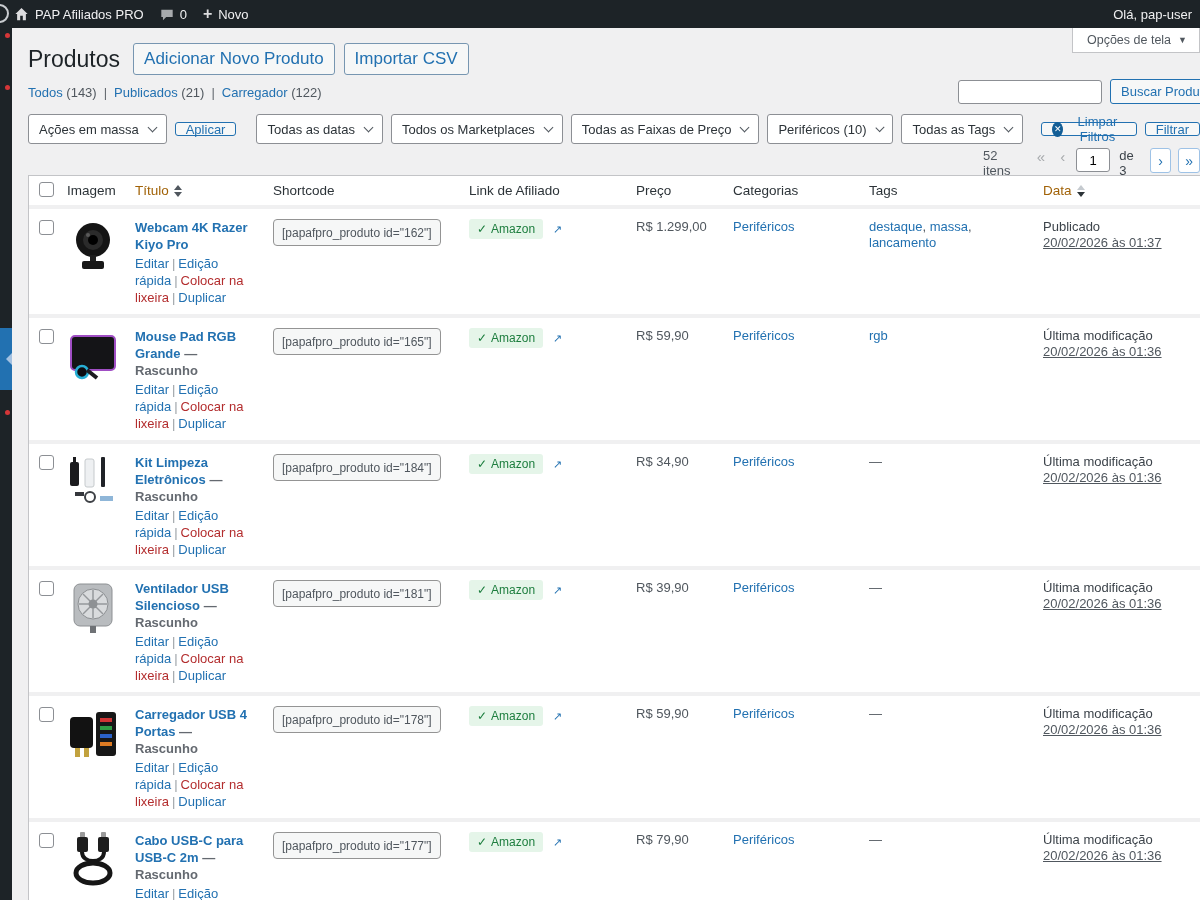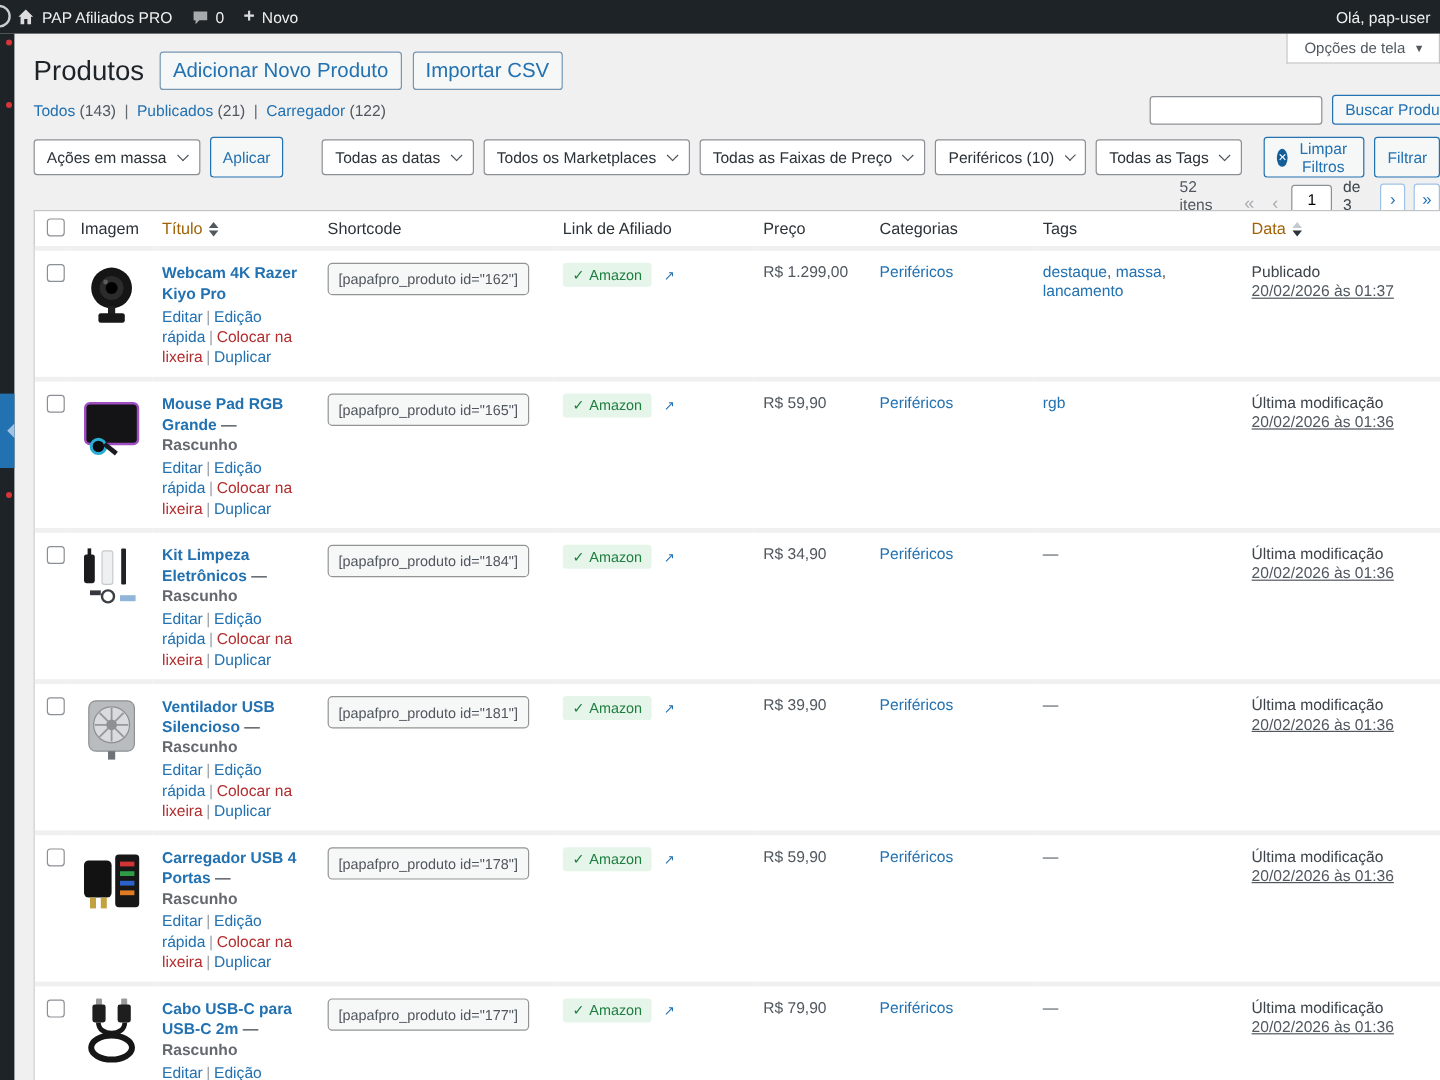--- a/index.html
+++ b/index.html
@@ -37,25 +37,25 @@
 
   
   #search-input { position:absolute; left:958px; top:80px; width:144px; height:24px; border:1px solid #8c8f94; border-radius:3px; background:#fff; padding:0 6px; font-family:inherit; font-size:13px; }
   #search-btn { position:absolute; left:1110px; top:79px; padding:4px 10px; border:1px solid #2271b1; border-radius:3px; background:#f6f7f7; color:#2271b1; font-size:13px; cursor:pointer; font-family:inherit; white-space:nowrap; }
 
   
   #filters { position:absolute; left:28px; top:114px; display:flex; gap:8px; align-items:center; }
   .wpselect { height:30px; background:#fff; border:1px solid #8c8f94; border-radius:3px; display:flex; align-items:center; gap:10px; padding:0 10px; color:#2c3338; cursor:pointer; white-space:nowrap; }
   .wpselect .chev { width:7px; height:7px; border-right:1.6px solid #50575e; border-bottom:1.6px solid #50575e; transform:rotate(45deg); margin-top:-4px; }
   .wpselect.wide { min-width:126px; justify-content:space-between; }
-  .btn { height:34px; padding:0 10px; border:1px solid #2271b1; border-radius:3px; background:#f6f7f7; color:#2271b1; font-size:13px; cursor:pointer; font-family:inherit; display:flex; align-items:center; gap:6px; }
+  .btn { height:14px; padding:0 10px; border:1px solid #2271b1; border-radius:3px; background:#f6f7f7; color:#2271b1; font-size:13px; cursor:pointer; font-family:inherit; display:flex; align-items:center; gap:6px; }
   .x-circle-icon { display:inline-flex; align-items:center; justify-content:center; width:15px; height:15px; border-radius:50%; background:#135e96; color:#fff; font-size:9px; line-height:1; }
 
   
-  #pager { position:absolute; left:983px; top:148px; display:flex; align-items:flex-end; gap:7px; }
+  #pager { position:absolute; left:983px; top:148px; display:flex; align-items:flex-start; gap:7px; }
   .displaying-num { color:#50575e; margin-right:4px; }
   .pg-disabled { color:#a7aaad; font-size:15px; padding:0 4px; }
   .pg-input { width:34px; height:24px; border:1px solid #8c8f94; border-radius:3px; text-align:center; font-size:13px; font-family:inherit; background:#fff; }
   .pg-of { color:#3c434a; margin:0 2px; }
   .pg-btn { display:flex; align-items:center; justify-content:center; width:25px; height:25px; border:1px solid #9ec2e6; border-radius:3px; background:#fff; color:#2271b1; font-size:14px; }
 
   
   #table-wrap { position:absolute; left:28px; top:175px; width:1190px; background:#fff; border:1px solid #c3c4c7; }
   table { width:100%; border-collapse:collapse; table-layout:fixed; }
   col.c-cb{width:30px} col.c-img{width:68px} col.c-title{width:138px} col.c-sc{width:196px} col.c-link{width:167px} col.c-price{width:97px} col.c-cat{width:136px} col.c-tags{width:174px}
@@ -139,21 +139,21 @@
 
 <input id="search-input" type="text" value="" style="">
 <button id="search-btn">Buscar Produtos</button>
 
 <div id="filters">
   <div class="wpselect">
       <span>Ações em massa</span>
       <i class="chev"></i>
     </div>
   <button class="btn">Aplicar</button>
-  <div class="wpselect" style="margin-left:24px">
+  <div class="wpselect" style="margin-left:12px">
       <span>Todas as datas</span>
       <i class="chev"></i>
     </div>
   <div class="wpselect">
       <span>Todos os Marketplaces</span>
       <i class="chev"></i>
     </div>
   <div class="wpselect">
       <span>Todas as Faixas de Preço</span>
       <i class="chev"></i>

